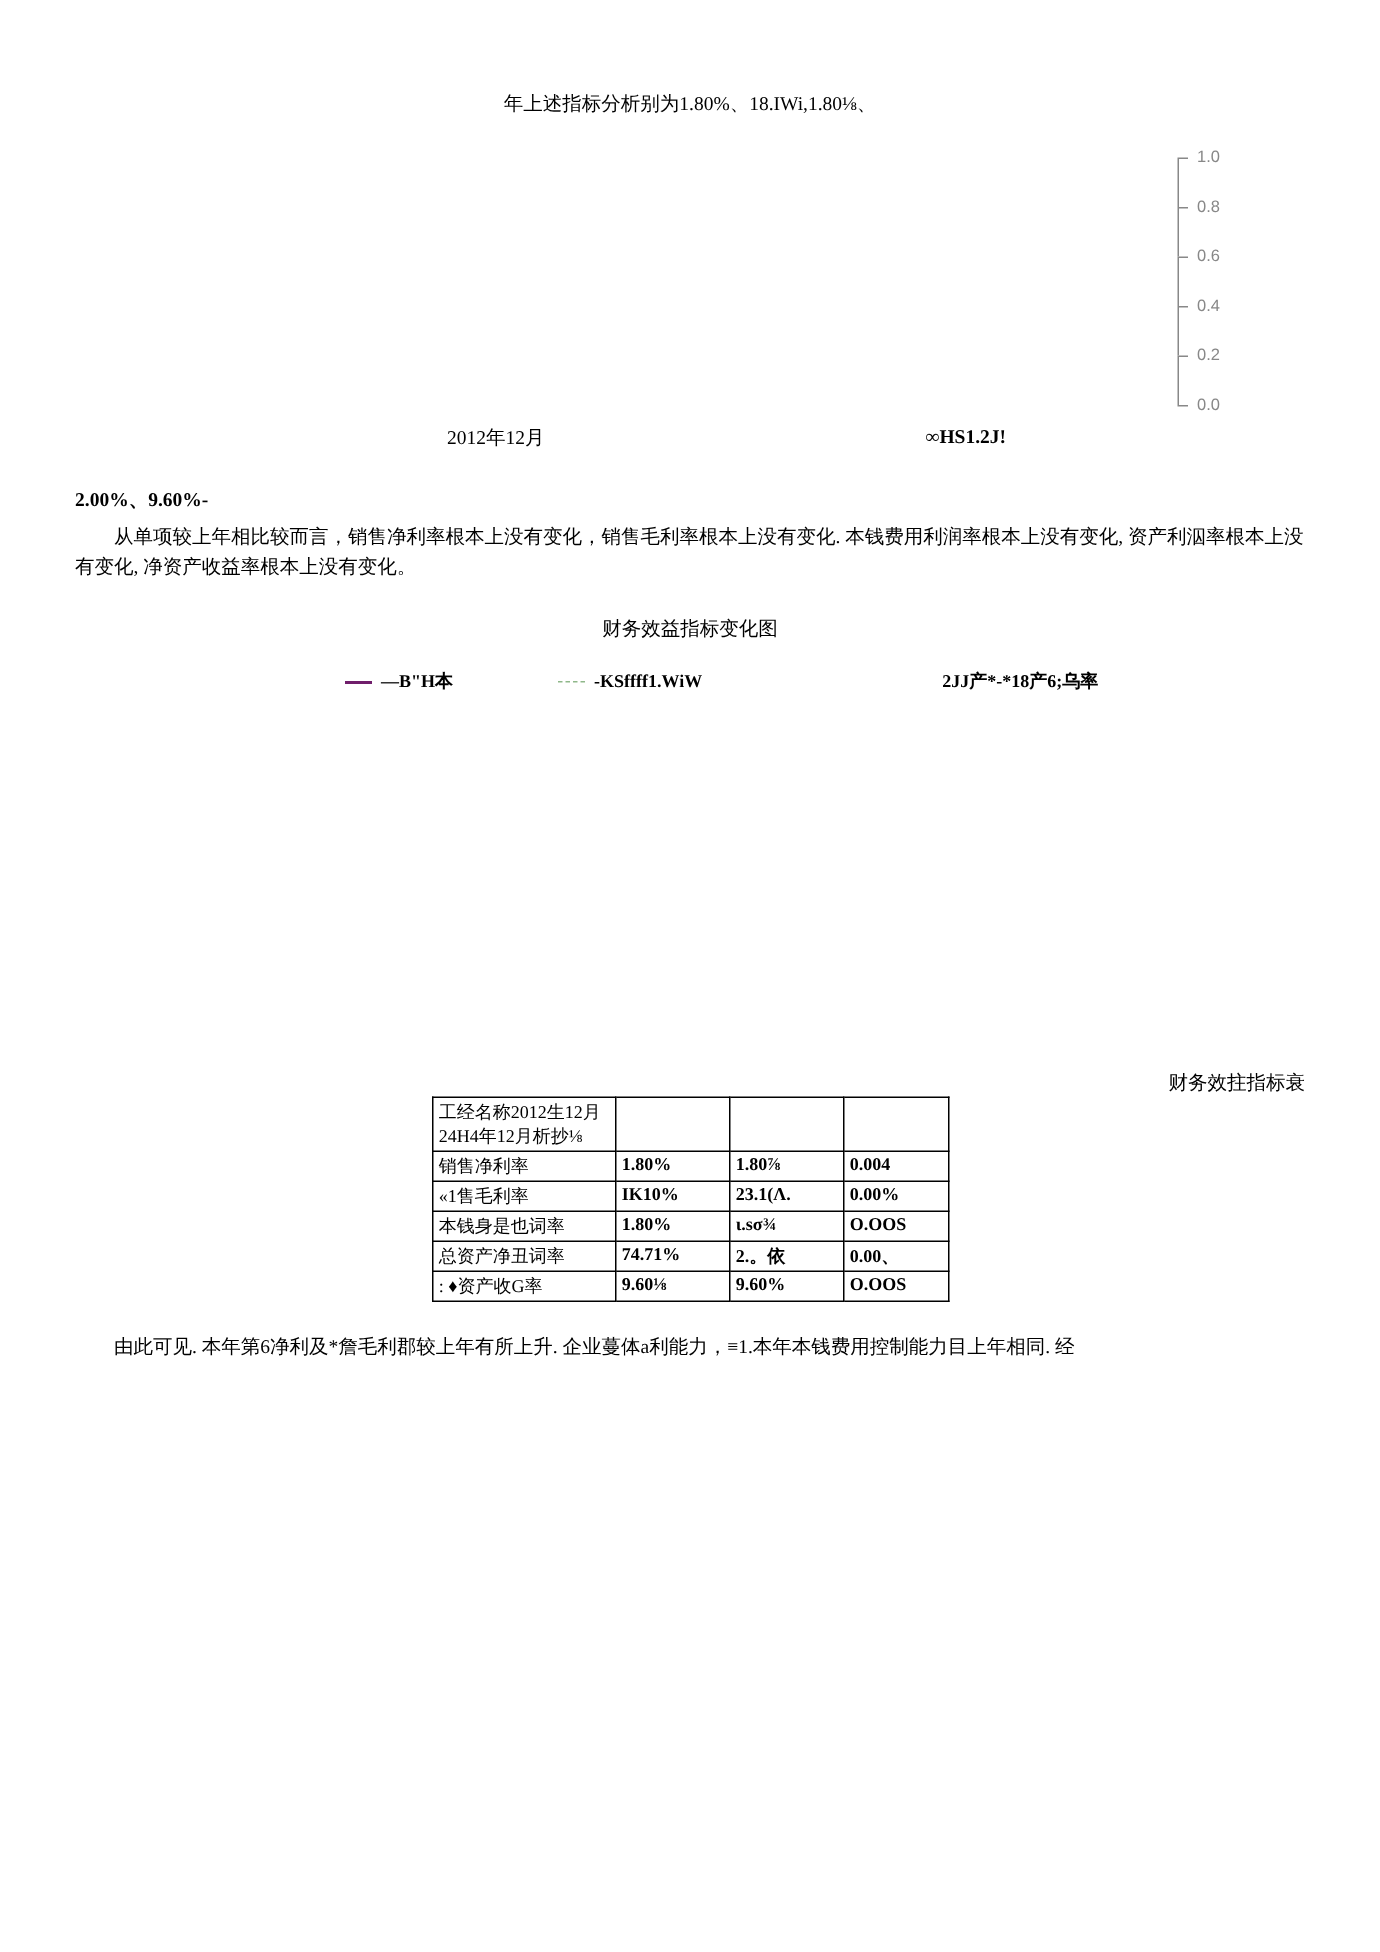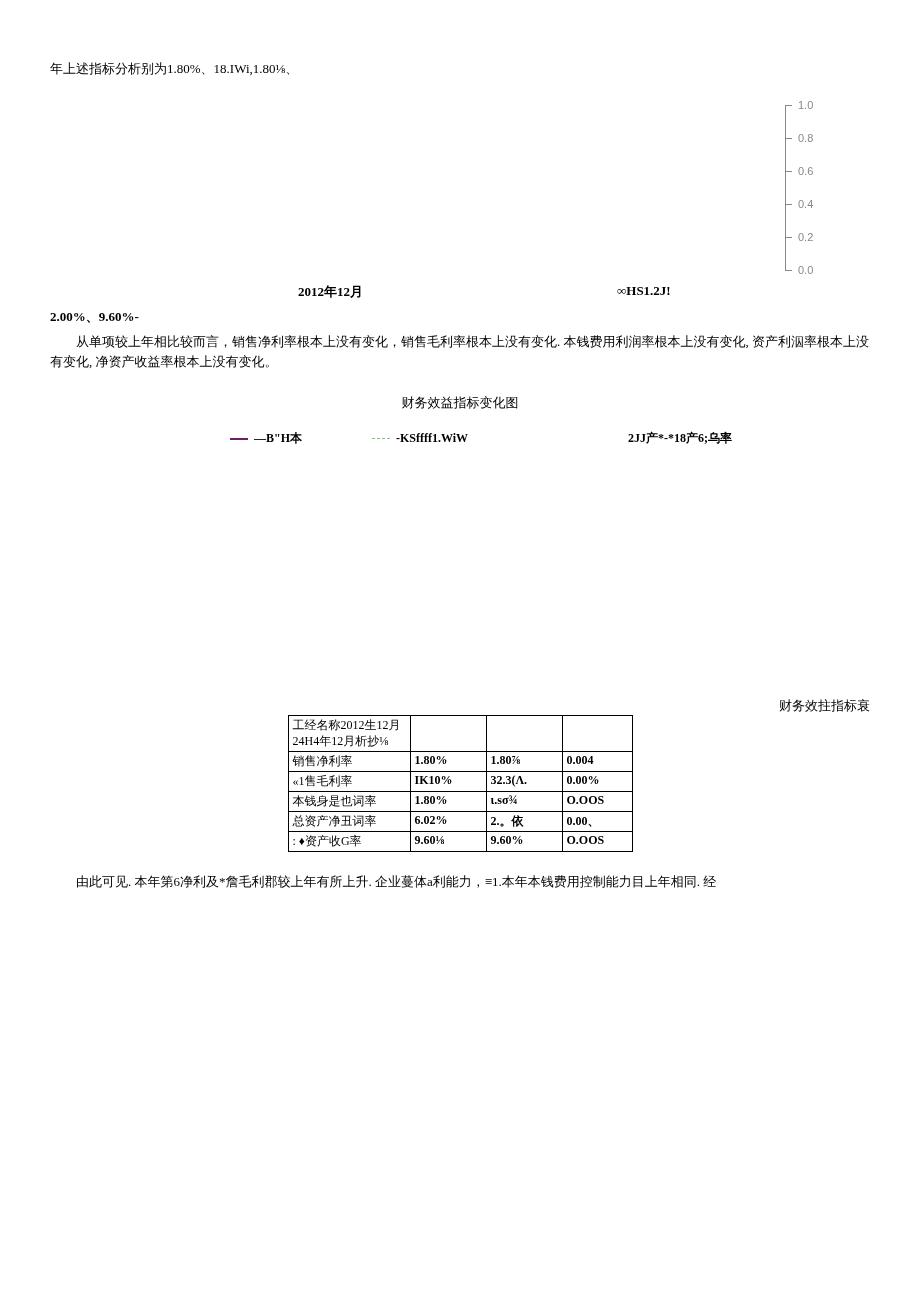--- a/index.html
+++ b/index.html
@@ -8,21 +8,21 @@
       height: 1301px;
       font-family: "SimSun", "宋体", serif;
       font-size: 13px;
       background: #fff;
       color: #000;
       position: relative;
     }
     .content {
       padding: 60px 50px 0 50px;
     }
-    .line1 { margin-bottom: 10px; }
+    .line1 { margin-bottom: 10px; text-align: center; }
     .axis-area {
       position: absolute;
       right: 85px;
       top: 105px;
       width: 50px;
     }
     .tick {
       position: relative;
       height: 33px;
       border-left: 1px solid #888;
@@ -41,25 +41,25 @@
       color: #888;
       font-size: 11px;
       font-family: Arial, sans-serif;
     }
     .mid-row {
       position: absolute;
       top: 283px;
       left: 0;
       width: 920px;
     }
-    .mid-text1 { position: absolute; left: 298px; font-weight: bold; }
+    .mid-text1 { position: absolute; left: 298px; font-weight: normal; }
     .mid-text2 { position: absolute; left: 617px; font-weight: bold; }
     .after-axis {
       position: absolute;
-      top: 308px;
+      top: 324px;
       left: 50px;
       right: 50px;
     }
     .bold { font-weight: bold; }
     .para1 { margin-top: 6px; line-height: 1.55; text-indent: 2em; }
     .chart-title {
       text-align: center;
       margin-top: 22px;
       margin-bottom: 18px;
     }
@@ -171,32 +171,32 @@
     </tr>
     <tr>
       <td class="c1">销售净利率</td>
       <td class="c2 bold">1.80%</td>
       <td class="c3 bold">1.80⅞</td>
       <td class="c4 bold">0.004</td>
     </tr>
     <tr>
       <td class="c1">«1售毛利率</td>
       <td class="c2 bold">IK10%</td>
-      <td class="c3 bold">32.3(Λ.</td>
+      <td class="c3 bold">23.1(Λ.</td>
       <td class="c4 bold">0.00%</td>
     </tr>
     <tr>
       <td class="c1">本钱身是也词率</td>
       <td class="c2 bold">1.80%</td>
       <td class="c3 bold">ι.sσ¾</td>
       <td class="c4 bold">O.OOS</td>
     </tr>
     <tr>
       <td class="c1">总资产净丑词率</td>
-      <td class="c2 bold">6.02%</td>
+      <td class="c2 bold">74.71%</td>
       <td class="c3 bold">2.。依</td>
       <td class="c4 bold">0.00、</td>
     </tr>
     <tr>
       <td class="c1">:  ♦资产收G率</td>
       <td class="c2 bold">9.60⅛</td>
       <td class="c3 bold">9.60%</td>
       <td class="c4 bold">O.OOS</td>
     </tr>
   </tbody>

